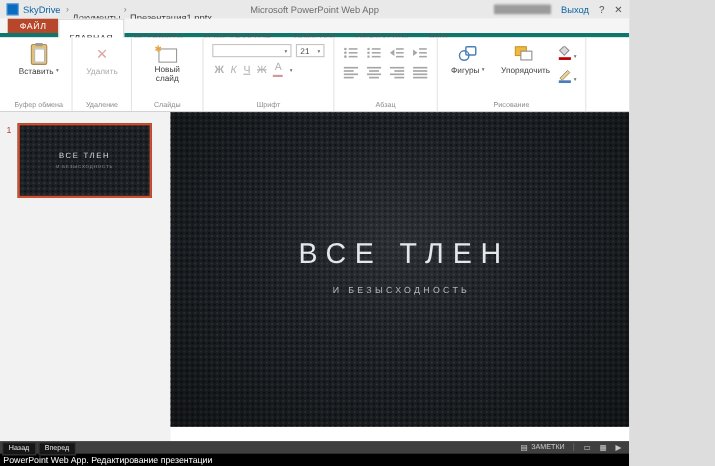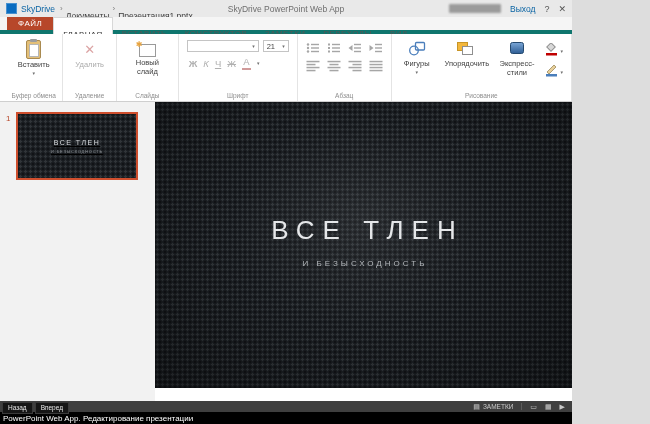--- a/index.html
+++ b/index.html
@@ -88,21 +88,21 @@
   .thumb{position:absolute;left:16px;top:10px;width:122px;height:68px;
          border:2px solid #cf4f2e;box-sizing:border-box;display:flex;flex-direction:column;
          align-items:center;justify-content:center;}
   .thumb .t-title{font-size:7px;letter-spacing:1.5px;color:#dadde0;}
   .thumb .t-sub{font-size:4px;letter-spacing:.8px;color:#8d9297;margin-top:3px;}
 
   
   .carbon{background-color:#1d2125;
           background-image:radial-gradient(rgba(255,255,255,.09) 1px,transparent 1.3px),
                            radial-gradient(rgba(0,0,0,.55) 1px,transparent 1.3px);
-          background-size:5px 5px;background-position:0 0,2.5px 2.5px;text-decoration:underline;}
+          background-size:5px 5px;background-position:0 0,2.5px 2.5px;}
   .canvas{position:absolute;left:155px;right:0;top:102px;height:286px;overflow:hidden;}
   .canvas::after{content:"";position:absolute;inset:0;pointer-events:none;
           background:radial-gradient(ellipse at 50% 42%,rgba(255,255,255,.07) 0%,rgba(0,0,0,0) 45%,rgba(0,0,0,.38) 100%);}
   .slide-text{position:absolute;inset:0;display:flex;flex-direction:column;align-items:center;
           justify-content:center;z-index:1;transform:translateY(-4px);}
   .slide-title{font-size:26px;letter-spacing:8px;padding-left:8px;color:#e5e7e9;font-weight:400;}
   .slide-sub{font-size:8px;letter-spacing:3px;padding-left:3px;color:#b4b8bc;margin-top:13px;}
 
   
   .notesbar{position:absolute;left:155px;right:0;top:388px;height:13px;background:#787878;
@@ -124,21 +124,21 @@
 
 <div class="app">
 
   <div class="topbar">
     <div class="sky-icon"></div>
     <span class="brand">SkyDrive</span>
     <span class="crumb-sep">›</span>
     <span class="crumb">Документы</span>
     <span class="crumb-sep">›</span>
     <span class="crumb">Презентация1.pptx</span>
-    <span class="app-title">SkyDrive PowerPoint Web App</span>
+    <span class="app-title">Microsoft PowerPoint Web App</span>
     <div class="tb-right">
       <div class="blur-name"></div>
       <span class="signout">Выход</span>
       <span class="tb-glyph">?</span>
       <span class="tb-glyph">✕</span>
     </div>
   </div>
 
   <div class="tabrow">
     <div class="file-tab">ФАЙЛ</div>
@@ -297,34 +297,20 @@
             <span class="dd">▾</span></div>
         </div>
         <div class="big-btn">
           <span>
             <svg width="18" height="15" viewBox="0 0 18 15">
                 <rect x="1.5" y="1.5" width="10" height="8" fill="#f3b73c" stroke="#c89526"></rect>
                 <rect x="6.5" y="5.5" width="10" height="8" fill="#fff" stroke="#8f8f8f"></rect>
               </svg>
           </span>
           <div class="lbl">Упорядочить</div>
-        </div>
-        <div class="big-btn">
-          <span>
-            <svg width="18" height="15" viewBox="0 0 18 15">
-                <defs>
-                  <linearGradient id="qs" x1="0" y1="0" x2="0" y2="1">
-                    <stop offset="0" stop-color="#7ba7d7"></stop>
-                    <stop offset="1" stop-color="#2e5d94"></stop>
-                  </linearGradient>
-                </defs>
-                <rect x="2.5" y="1.5" width="13" height="11" rx="2" fill="url(#qs)" stroke="#24496f"></rect>
-              </svg>
-          </span>
-          <div class="lbl">Экспресс-стили</div>
         </div>
         <div class="small-col">
           <div class="small-btn">
             <span>
               <svg width="13" height="13" viewBox="0 0 13 13">
                   <rect x="3" y="1" width="6" height="6" transform="rotate(45 6 4)" fill="#d8d8d8" stroke="#909090"></rect>
                   <rect x="1" y="10" width="11" height="2.5" fill="#c00000"></rect>
                 </svg>
             </span>
             <span class="dd">▾</span>

